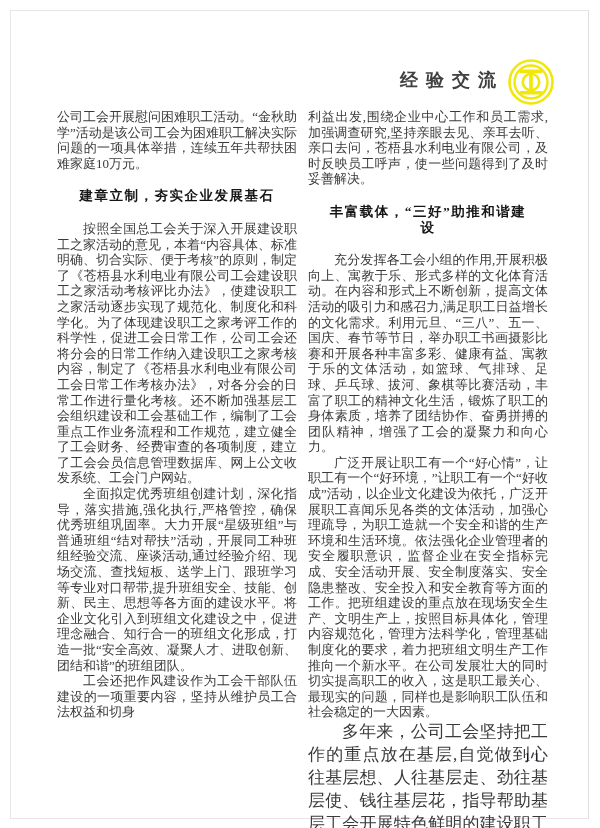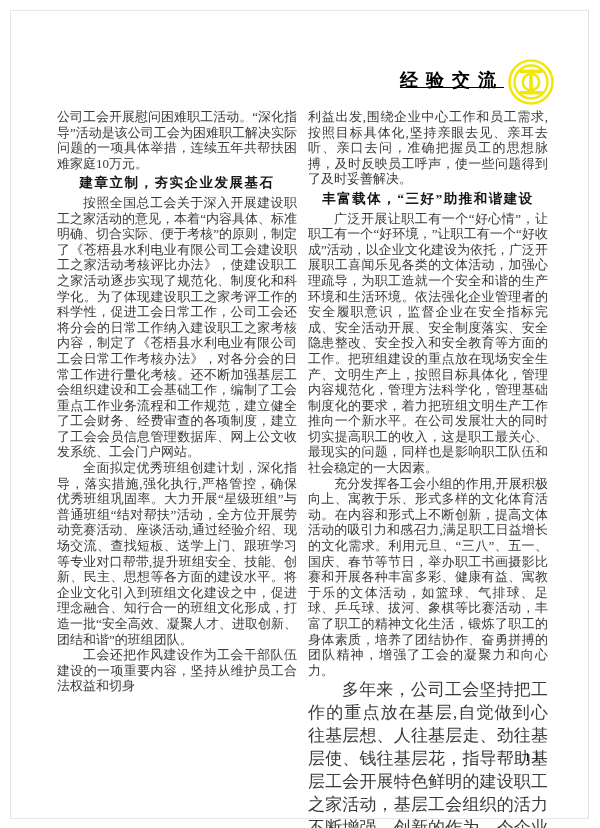--- a/index.html
+++ b/index.html
@@ -33,24 +33,23 @@
     left: 0;
     right: 0;
     height: 52px;
   }
   .section-title {
     position: absolute;
     top: 12px;
     right: 96px;
     font-size: 18px;
     font-weight: bold;
-    color: #000000;
+    color: #404040;
     letter-spacing: 8px;
     white-space: nowrap;
-    text-decoration: underline;
   }
   .union-logo {
     position: absolute;
     top: 2px;
     right: 45px;
     width: 48px;
     height: 48px;
   }
   .columns {
     position: absolute;
@@ -69,21 +68,21 @@
     text-align: justify;
   }
   .col p {
     margin: 0;
     text-indent: 2em;
   }
   .col p.no-indent {
     text-indent: 0;
   }
   .col h3 {
-    margin: 4px;
+    margin: 17px;
     font-size: 13.5px;
     line-height: 15.6px;
     font-weight: bold;
     color: #161616;
     text-align: center;
     letter-spacing: 1.5px;
     text-indent: 0;
   }
   .col p.small {
     font-size: 17px;
@@ -121,30 +120,30 @@
       <g fill="#f2e70a">
         <rect x="12.5" y="11.5" width="23" height="3.4" rx="1.2"></rect>
         <rect x="12.5" y="33.1" width="23" height="3.4" rx="1.2"></rect>
         <rect x="22.2" y="12.5" width="3.6" height="23" rx="1.2"></rect>
       </g>
     </svg>
   </div>
 
   <div class="columns">
     <div class="col">
-      <p class="no-indent">公司工会开展慰问困难职工活动。“深化指导”活动是该公司工会为困难职工解决实际问题的一项具体举措，连续五年共帮扶困难家庭10万元。</p>
+      <p class="no-indent">公司工会开展慰问困难职工活动。“金秋助学”活动是该公司工会为困难职工解决实际问题的一项具体举措，连续五年共帮扶困难家庭10万元。</p>
       <h3>建章立制，夯实企业发展基石</h3>
       <p>按照全国总工会关于深入开展建设职工之家活动的意见，本着“内容具体、标准明确、切合实际、便于考核”的原则，制定了《苍梧县水利电业有限公司工会建设职工之家活动考核评比办法》，使建设职工之家活动逐步实现了规范化、制度化和科学化。为了体现建设职工之家考评工作的科学性，促进工会日常工作，公司工会还将分会的日常工作纳入建设职工之家考核内容，制定了《苍梧县水利电业有限公司工会日常工作考核办法》，对各分会的日常工作进行量化考核。还不断加强基层工会组织建设和工会基础工作，编制了工会重点工作业务流程和工作规范，建立健全了工会财务、经费审查的各项制度，建立了工会会员信息管理数据库、网上公文收发系统、工会门户网站。</p>
-      <p>全面拟定优秀班组创建计划，深化指导，落实措施,强化执行,严格管控，确保优秀班组巩固率。大力开展“星级班组”与普通班组“结对帮扶”活动，全方位开展劳动竞赛活动、座谈活动,通过经验介绍、现场交流、查找短板、送学上门、跟班学习等专业对口帮带,提升班组安全、技能、创新、民主、思想等各方面的建设水平。将企业文化引入到班组文化建设之中，促进理念融合、知行合一的班组文化形成，打造一批“安全高效、凝聚人才、进取创新、团结和谐”的班组团队。</p>
+      <p>全面拟定优秀班组创建计划，深化指导，落实措施,强化执行,严格管控，确保优秀班组巩固率。大力开展“星级班组”与普通班组“结对帮扶”活动，开展同工种班组经验交流、座谈活动,通过经验介绍、现场交流、查找短板、送学上门、跟班学习等专业对口帮带,提升班组安全、技能、创新、民主、思想等各方面的建设水平。将企业文化引入到班组文化建设之中，促进理念融合、知行合一的班组文化形成，打造一批“安全高效、凝聚人才、进取创新、团结和谐”的班组团队。</p>
       <p>工会还把作风建设作为工会干部队伍建设的一项重要内容，坚持从维护员工合法权益和切身</p>
     </div>
     <div class="col">
-      <p class="no-indent">利益出发,围绕企业中心工作和员工需求,按照目标具体化,坚持亲眼去见、亲耳去听、亲口去问，准确把握员工的思想脉搏，及时反映员工呼声，使一些问题得到了及时妥善解决。</p>
+      <p class="no-indent">利益出发,围绕企业中心工作和员工需求,加强调查研究,坚持亲眼去见、亲耳去听、亲口去问，苍梧县水利电业有限公司，及时反映员工呼声，使一些问题得到了及时妥善解决。</p>
       <h3>丰富载体，“三好”助推和谐建设</h3>
+      <p>充分发挥各工会小组的作用,开展积极向上、寓教于乐、形式多样的文化体育活动。在内容和形式上不断创新，提高文体活动的吸引力和感召力,满足职工日益增长的文化需求。利用元旦、“三八”、五一、国庆、春节等节日，举办职工书画摄影比赛和开展各种丰富多彩、健康有益、寓教于乐的文体活动，如篮球、气排球、足球、乒乓球、拔河、象棋等比赛活动，丰富了职工的精神文化生活，锻炼了职工的身体素质，培养了团结协作、奋勇拼搏的团队精神，增强了工会的凝聚力和向心力。</p>
       <p>广泛开展让职工有一个“好心情”，让职工有一个“好环境，”让职工有一个“好收成”活动，以企业文化建设为依托，广泛开展职工喜闻乐见各类的文体活动，加强心理疏导，为职工造就一个安全和谐的生产环境和生活环境。依法强化企业管理者的安全履职意识，监督企业在安全指标完成、安全活动开展、安全制度落实、安全隐患整改、安全投入和安全教育等方面的工作。把班组建设的重点放在现场安全生产、文明生产上，按照目标具体化，管理内容规范化，管理方法科学化，管理基础制度化的要求，着力把班组文明生产工作推向一个新水平。在公司发展壮大的同时切实提高职工的收入，这是职工最关心、最现实的问题，同样也是影响职工队伍和社会稳定的一大因素。</p>
-      <p>充分发挥各工会小组的作用,开展积极向上、寓教于乐、形式多样的文化体育活动。在内容和形式上不断创新，提高文体活动的吸引力和感召力,满足职工日益增长的文化需求。利用元旦、“三八”、五一、国庆、春节等节日，举办职工书画摄影比赛和开展各种丰富多彩、健康有益、寓教于乐的文体活动，如篮球、气排球、足球、乒乓球、拔河、象棋等比赛活动，丰富了职工的精神文化生活，锻炼了职工的身体素质，培养了团结协作、奋勇拼搏的团队精神，增强了工会的凝聚力和向心力。</p>
       <p class="small">多年来，公司工会坚持把工作的重点放在基层,自觉做到心往基层想、人往基层走、劲往基层使、钱往基层花，指导帮助基层工会开展特色鲜明的建设职工之家活动，基层工会组织的活力不断增强。创新的作为，令企业工会工作焕发出蓬勃生机，公司先后被评为“全国优秀水利企业”、“全国模范职工小家”、“自治区和谐企业”，并先后荣获“梧州市先进职工之家”、“苍梧县先进职工之家”称号。</p>
       <p class="attribution">（苍梧县水利电业有限公司）</p>
     </div>
   </div>
 
   <div class="page-number">11</div>
 </div>
 
 </body></html>

